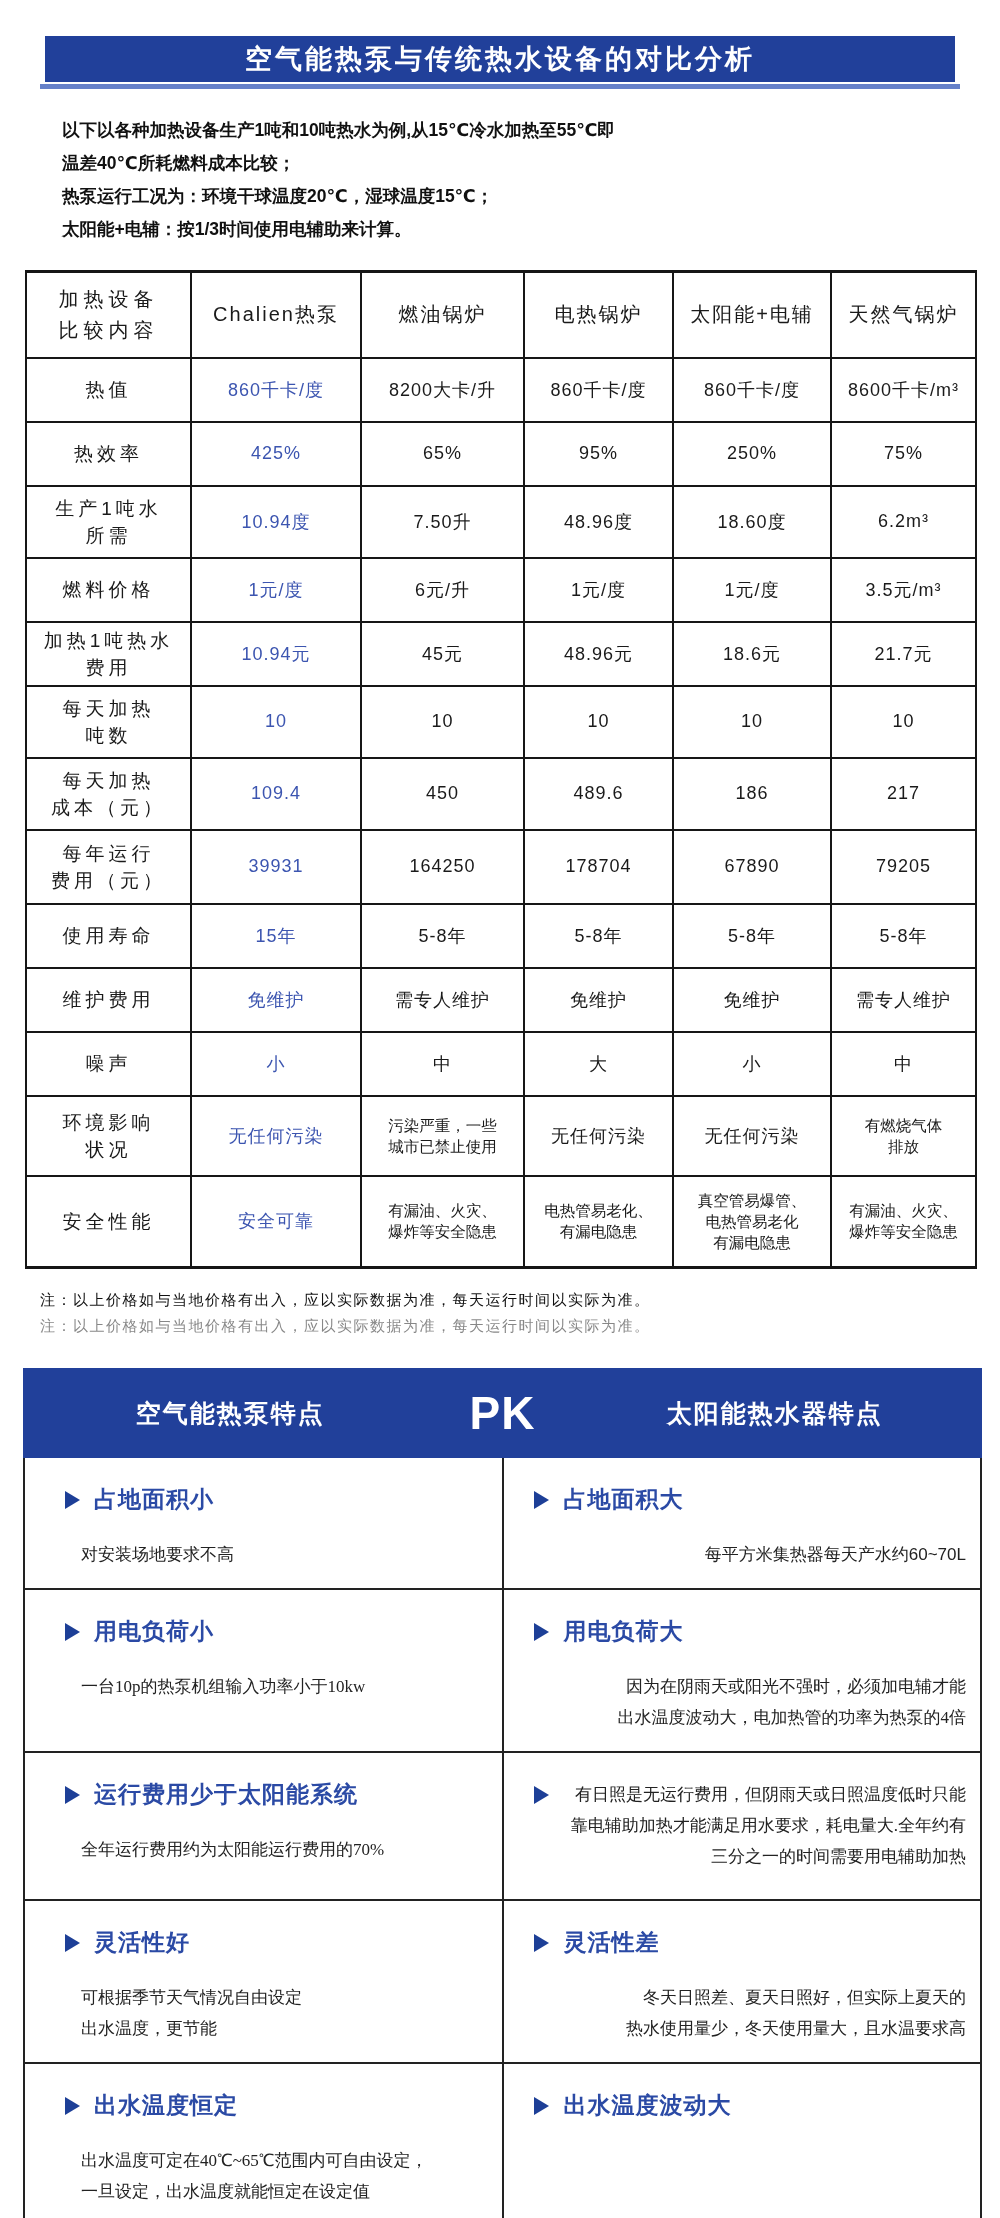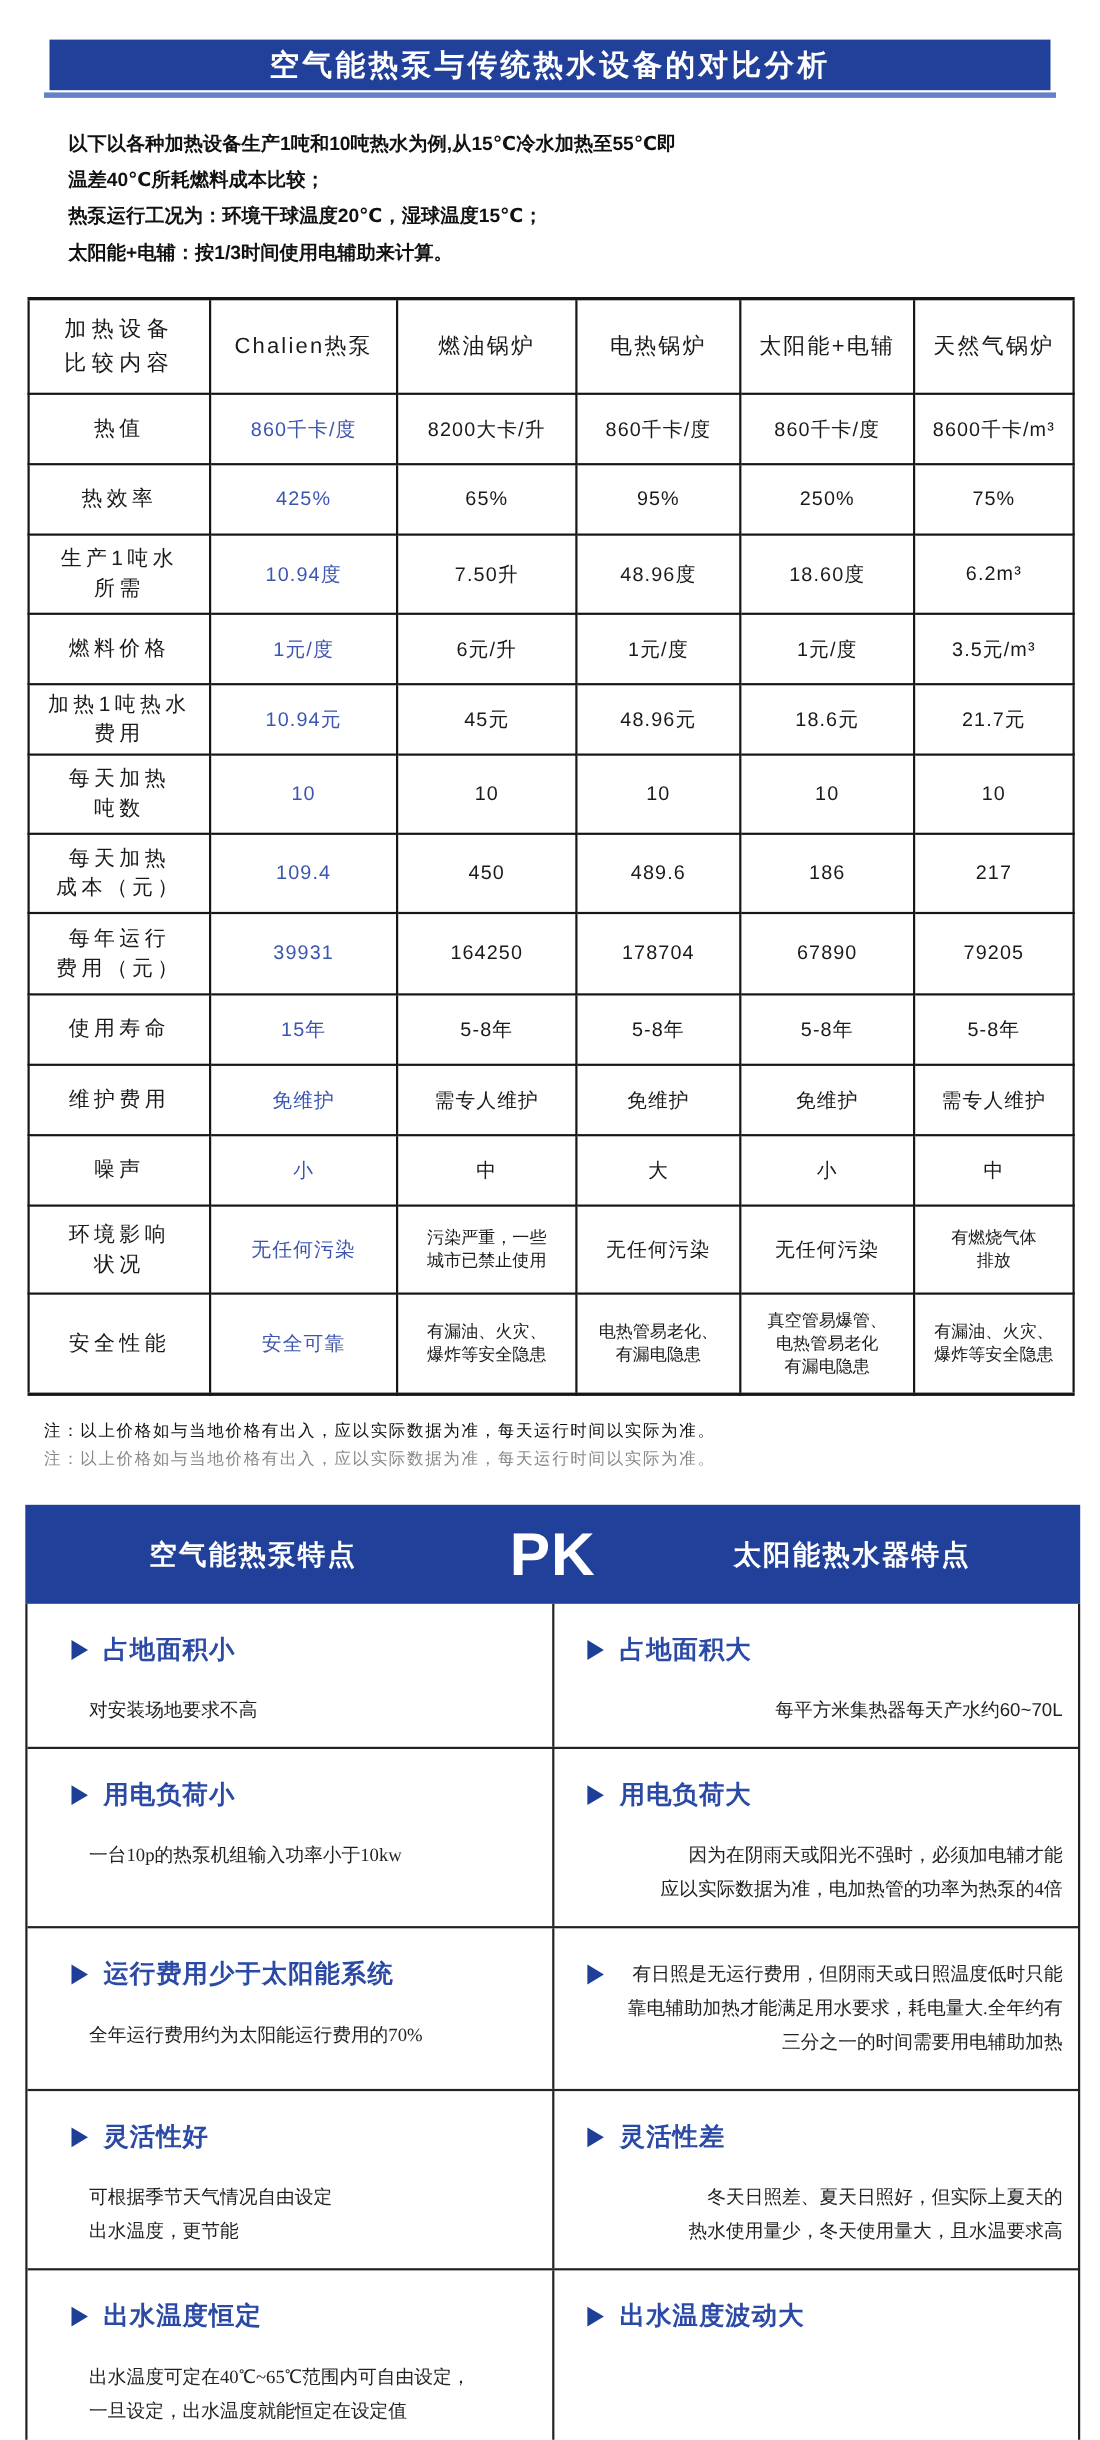--- a/index.html
+++ b/index.html
@@ -37,21 +37,21 @@
   .val{font-size:18px;letter-spacing:1px;}
   .val.small{font-size:15.5px;line-height:21px;letter-spacing:0;white-space:pre-line;}
   .val.hl{color:var(--accent);}
   
   .note{margin:22px 0 0 40px;font-size:15px;letter-spacing:1.5px;color:#111;}
   .note.ghost{margin-top:7px;color:#555;opacity:.7;filter:blur(.3px);}
   
   .pk{margin:32px 0 0 23px;width:959px;}
   .pk-banner{height:90px;background:var(--banner-blue);display:flex;align-items:center;}
   .pk-banner .side{flex:1;text-align:center;color:#fff;font-size:25px;font-weight:bold;letter-spacing:2px;}
-  .pk-vs{width:130px;text-align:center;color:#fff;font-size:55px;font-weight:bold;letter-spacing:1px;}
+  .pk-vs{width:130px;text-align:center;color:#fff;font-size:46px;font-weight:bold;letter-spacing:1px;}
   .pk-grid{border:2px solid #222;border-top:none;}
   .pk-row{display:grid;grid-template-columns:50.2% 49.8%;}
   .pk-row + .pk-row{border-top:2px solid #222;font-family:Liberation Serif, serif;}
   .pk-row:nth-child(1){min-height:124px;}
   .pk-row:nth-child(2){min-height:152px;}
   .pk-row:nth-child(3){min-height:148px;}
   .pk-row:nth-child(4){min-height:150px;}
   .pk-row:nth-child(5){min-height:140px;}
   .pk-cell{padding:26px 16px 18px 40px;}
   .pk-cell.left{border-right:2px solid #222;}
@@ -253,21 +253,21 @@
               <span>用电负荷小</span>
             </div>
             <div class="pk-body">一台10p的热泵机组输入功率小于10kw</div>
           </div>
           <div class="pk-cell right">
             <div class="pk-heading">
               <span class="arrow"></span>
               <span>用电负荷大</span>
             </div>
             <div class="pk-body">因为在阴雨天或阳光不强时，必须加电辅才能
-应以实际数据为准，电加热管的功率为热泵的4倍</div>
+出水温度波动大，电加热管的功率为热泵的4倍</div>
           </div>
         </div>
         <div class="pk-row">
           <div class="pk-cell left">
             <div class="pk-heading">
               <span class="arrow"></span>
               <span>运行费用少于太阳能系统</span>
             </div>
             <div class="pk-body">全年运行费用约为太阳能运行费用的70%</div>
           </div>

